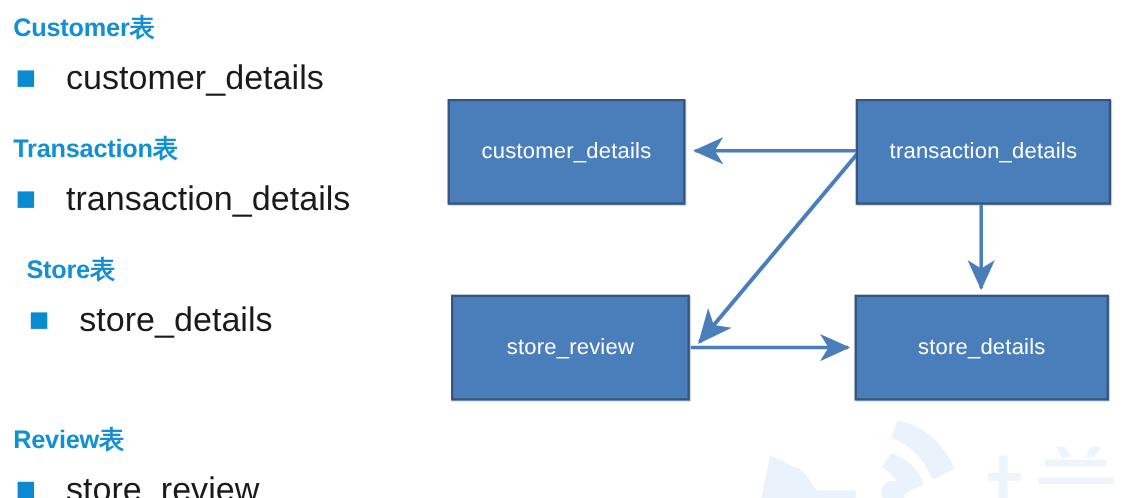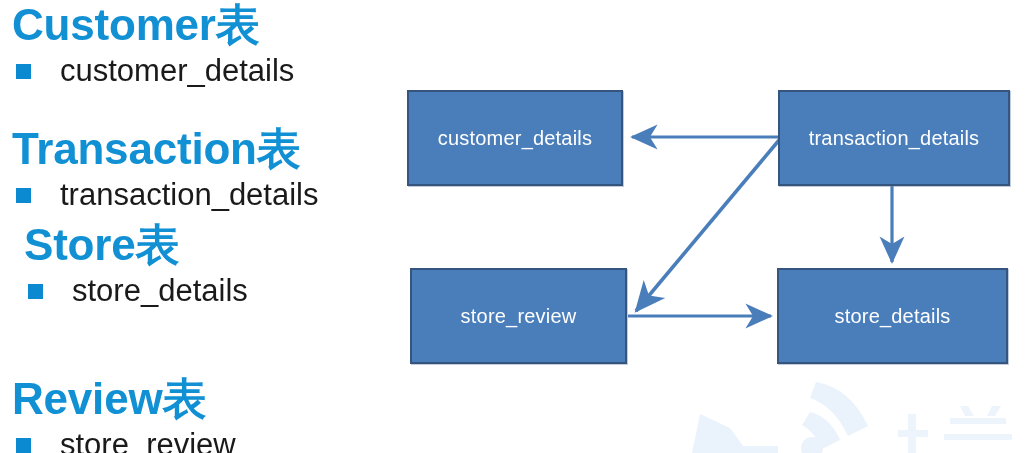--- a/index.html
+++ b/index.html
@@ -23,26 +23,26 @@
     width: 400px;
     height: 453px;
   }
 
   .outline-group {
     position: absolute;
     left: 0;
     width: 400px;
   }
   .outline-group.g0 { top: 4px; }
-  .outline-group.g1 { top: 128px; }
+  .outline-group.g1 { top: 114px; }
   .outline-group.g2 { top: 224px; padding-left: 12px; }
   .outline-group.g3 { top: 334px; margin-top: 44px; }
 
   .group-heading {
-    font-size: 44px;
+    font-size: 23px;
     font-weight: bold;
     color: #1190d4;
     line-height: 42px;
     padding-left: 12px;
     white-space: nowrap;
     letter-spacing: -0.2px;
   }
 
   .group-item {
     display: flex;

